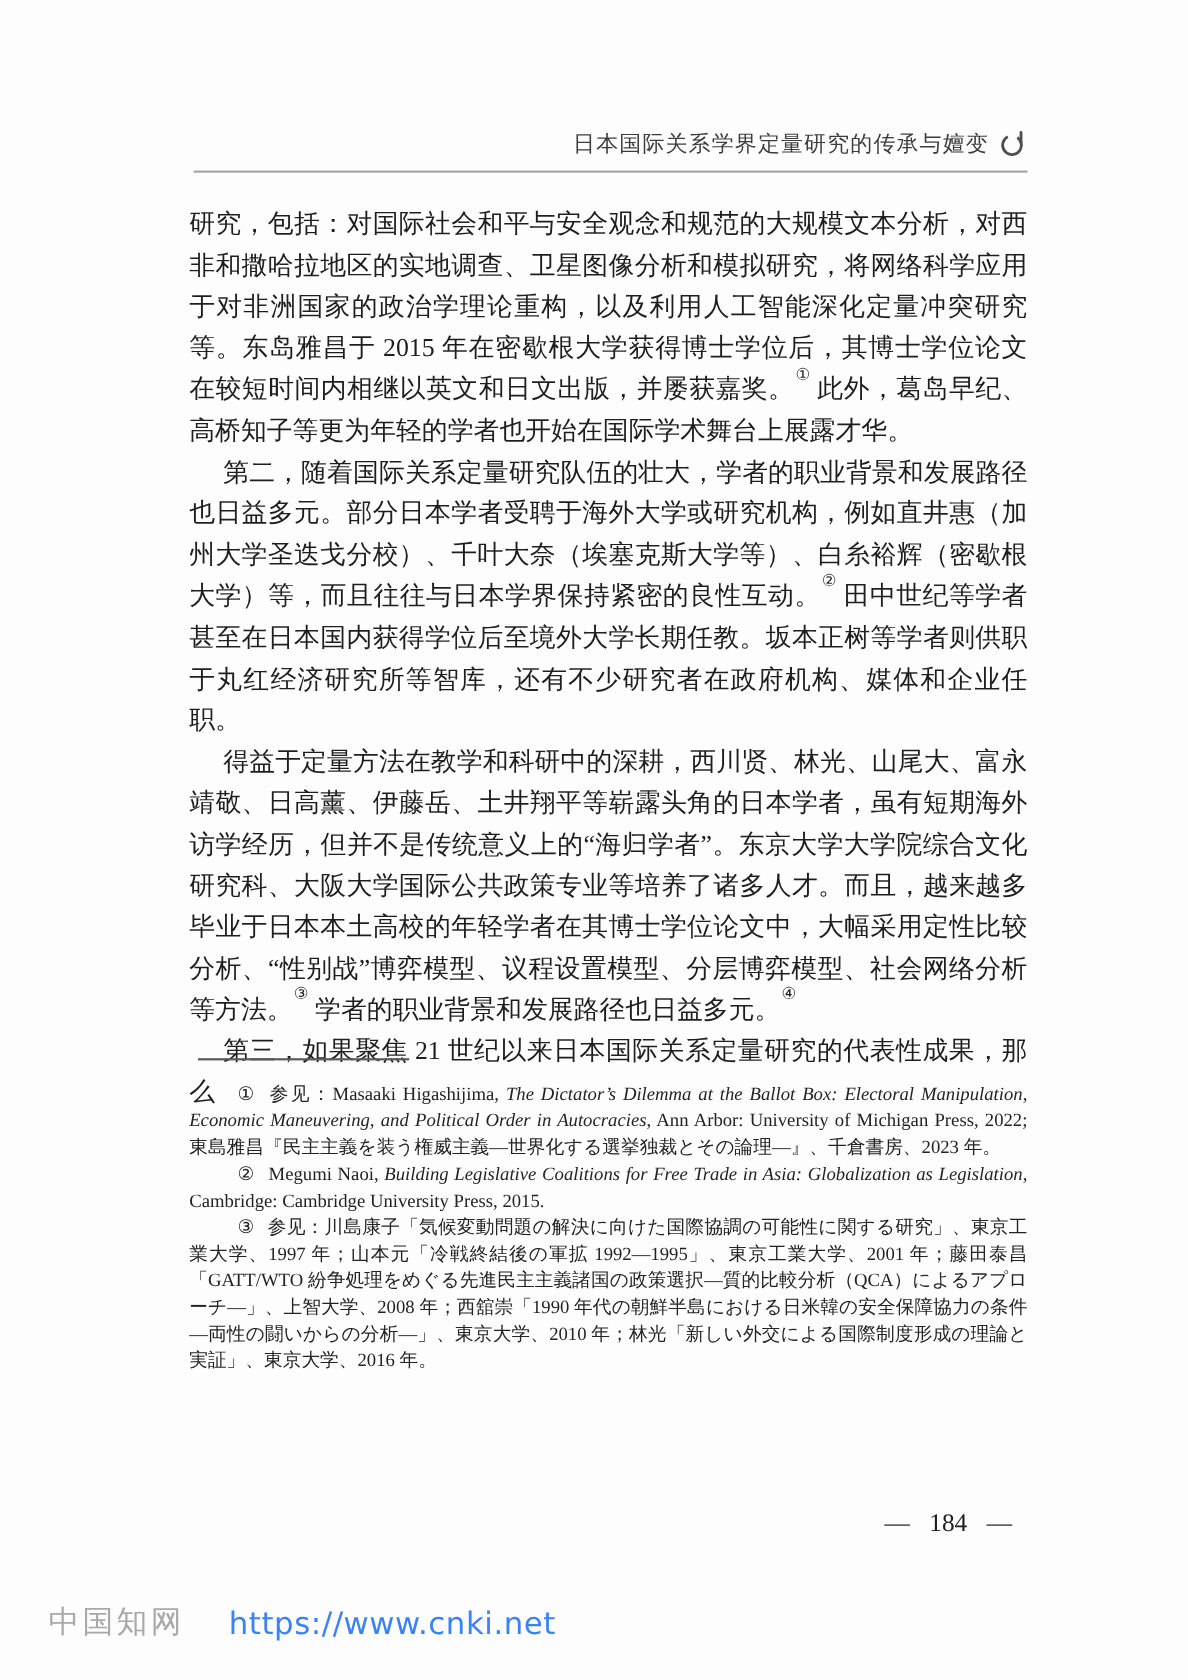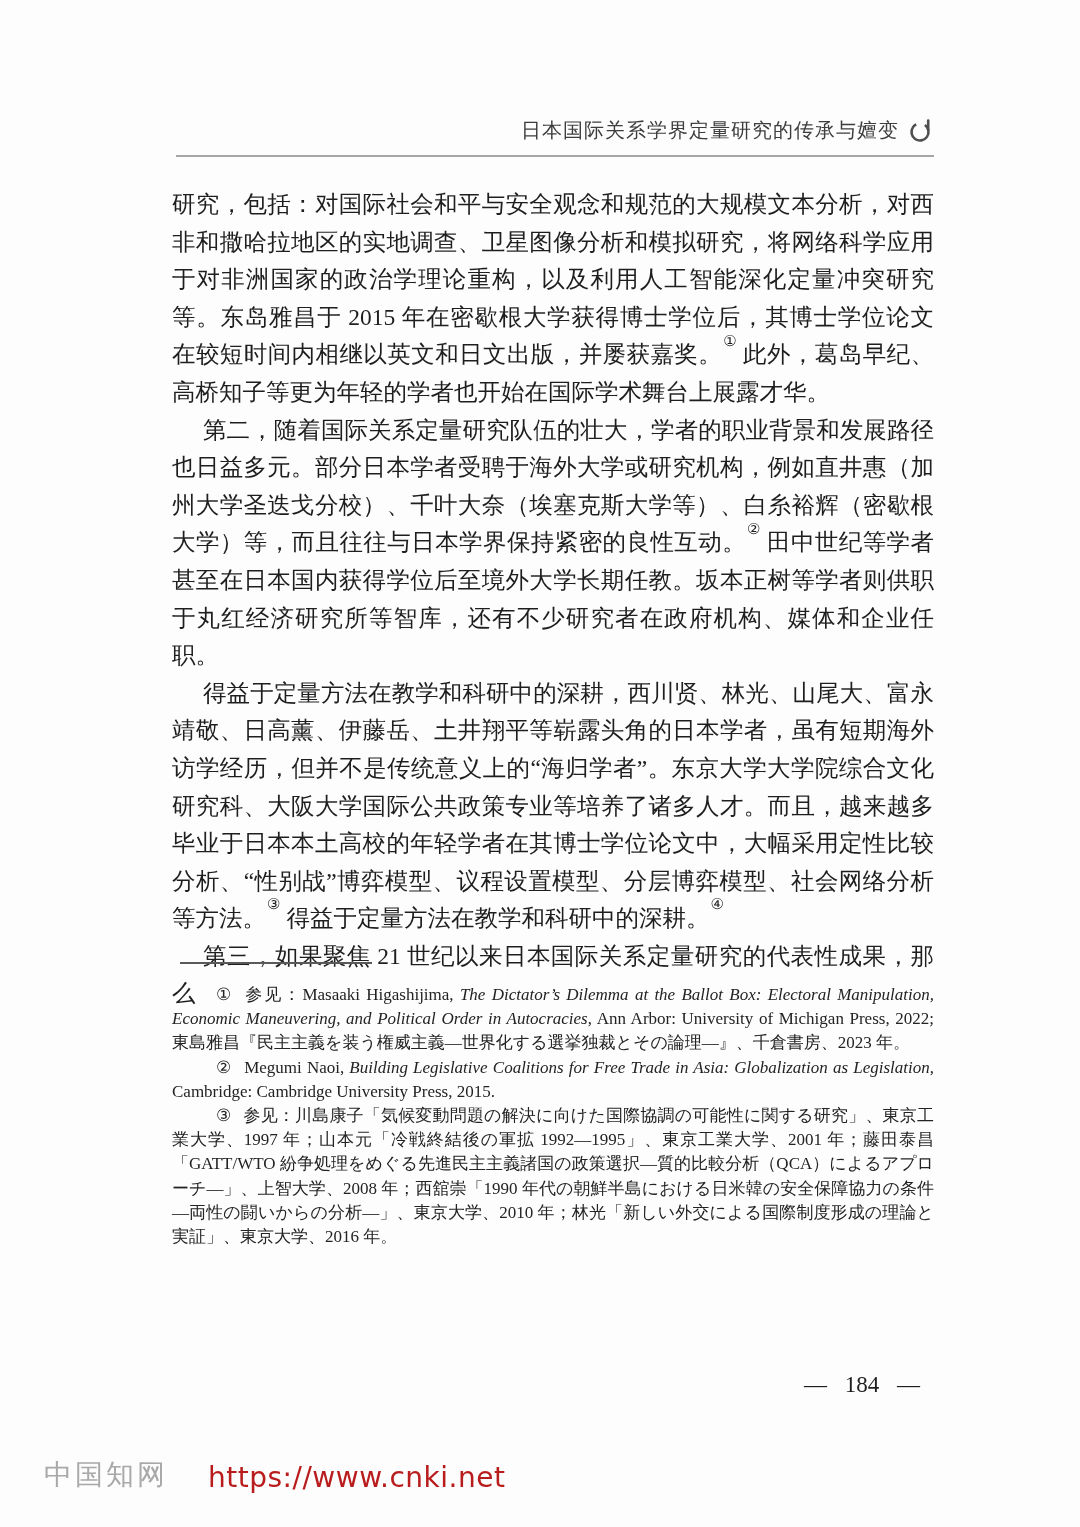--- a/index.html
+++ b/index.html
@@ -53,46 +53,46 @@
   .footnote i { font-style:italic; }
 
   .page-number {
     position:absolute; top:1372px; left:172px; width:748px;
     text-align:right; font-size:23px; color:#1e1e1e;
     word-spacing:12px;
   }
 
   .watermark {
     position:absolute; left:44px; top:1456px;
-    display:flex; align-items:flex-end; gap:40px;
+    display:flex; align-items:center; gap:40px;
     font-family:"DejaVu Sans","Liberation Sans",sans-serif;
     color:#a9a9a9;
   }
   .wm-name { font-size:28px; letter-spacing:3px; }
-  .wm-url  { font-size:28px; letter-spacing:0.5px; color:#b91c1c; }
+  .wm-url  { font-size:28px; letter-spacing:0.5px; color:#3b82f6; }
 </style>
 </head>
 <body>
 
 <div class="page">
 
   <div class="header">
     <span>日本国际关系学界定量研究的传承与嬗变</span>
     <svg class="logo-icon" width="27" height="27" viewBox="0 0 27 27">
       <circle cx="13" cy="15" r="8.5" fill="none" stroke="#4f4f4f" stroke-width="2.6" stroke-dasharray="44 9.4" transform="rotate(-55 13 15)"></circle>
       <path d="M21.2 3.5 L21.2 12.5" fill="none" stroke="#4f4f4f" stroke-width="2.6" stroke-linecap="round"></path>
     </svg>
   </div>
 
   <div class="header-rule"></div>
 
   <div class="article-body">
     <p class="para no-indent"><span>研究，包括：对国际社会和平与安全观念和规范的大规模文本分析，对西非和撒哈拉地区的实地调查、卫星图像分析和模拟研究，将网络科学应用于对非洲国家的政治学理论重构，以及利用人工智能深化定量冲突研究等。东岛雅昌于 2015 年在密歇根大学获得博士学位后，其博士学位论文在较短时间内相继以英文和日文出版，并屡获嘉奖。</span><sup class="fnref">①</sup><span>此外，葛岛早纪、高桥知子等更为年轻的学者也开始在国际学术舞台上展露才华。</span></p>
     <p class="para"><span>第二，随着国际关系定量研究队伍的壮大，学者的职业背景和发展路径也日益多元。部分日本学者受聘于海外大学或研究机构，例如直井惠（加州大学圣迭戈分校）、千叶大奈（埃塞克斯大学等）、白糸裕辉（密歇根大学）等，而且往往与日本学界保持紧密的良性互动。</span><sup class="fnref">②</sup><span>田中世纪等学者甚至在日本国内获得学位后至境外大学长期任教。坂本正树等学者则供职于丸红经济研究所等智库，还有不少研究者在政府机构、媒体和企业任职。</span></p>
-    <p class="para"><span>得益于定量方法在教学和科研中的深耕，西川贤、林光、山尾大、富永靖敬、日高薰、伊藤岳、土井翔平等崭露头角的日本学者，虽有短期海外访学经历，但并不是传统意义上的“海归学者”。东京大学大学院综合文化研究科、大阪大学国际公共政策专业等培养了诸多人才。而且，越来越多毕业于日本本土高校的年轻学者在其博士学位论文中，大幅采用定性比较分析、“性别战”博弈模型、议程设置模型、分层博弈模型、社会网络分析等方法。</span><sup class="fnref">③</sup><span>得益于定量方法在教学和科研中的深耕。</span><sup class="fnref">④</sup></p>
+    <p class="para"><span>得益于定量方法在教学和科研中的深耕，西川贤、林光、山尾大、富永靖敬、日高薰、伊藤岳、土井翔平等崭露头角的日本学者，虽有短期海外访学经历，但并不是传统意义上的“海归学者”。东京大学大学院综合文化研究科、大阪大学国际公共政策专业等培养了诸多人才。而且，越来越多毕业于日本本土高校的年轻学者在其博士学位论文中，大幅采用定性比较分析、“性别战”博弈模型、议程设置模型、分层博弈模型、社会网络分析等方法。</span><sup class="fnref">③</sup><span>学者的职业背景和发展路径也日益多元。</span><sup class="fnref">④</sup></p>
     <p class="para"><span>第三，如果聚焦 21 世纪以来日本国际关系定量研究的代表性成果，那么</span></p>
   </div>
 
   <div class="fn-rule"></div>
 
   <div class="footnotes">
     <p class="footnote"><span class="fn-marker">①</span><span>参见：Masaaki Higashijima, </span><i>The Dictator’s Dilemma at the Ballot Box: Electoral Manipulation, Economic Maneuvering, and Political Order in Autocracies</i><span>, Ann Arbor: University of Michigan Press, 2022; 東島雅昌『民主主義を装う権威主義—世界化する選挙独裁とその論理—』、千倉書房、2023 年。</span></p>
     <p class="footnote"><span class="fn-marker">②</span><span>Megumi Naoi, </span><i>Building Legislative Coalitions for Free Trade in Asia: Globalization as Legislation</i><span>, Cambridge: Cambridge University Press, 2015.</span></p>
     <p class="footnote"><span class="fn-marker">③</span><span>参见：川島康子「気候変動問題の解決に向けた国際協調の可能性に関する研究」、東京工業大学、1997 年；山本元「冷戦終結後の軍拡 1992—1995」、東京工業大学、2001 年；藤田泰昌「GATT/WTO 紛争処理をめぐる先進民主主義諸国の政策選択—質的比較分析（QCA）によるアプローチ—」、上智大学、2008 年；西舘崇「1990 年代の朝鮮半島における日米韓の安全保障協力の条件—両性の闘いからの分析—」、東京大学、2010 年；林光「新しい外交による国際制度形成の理論と実証」、東京大学、2016 年。</span></p>
   </div>

